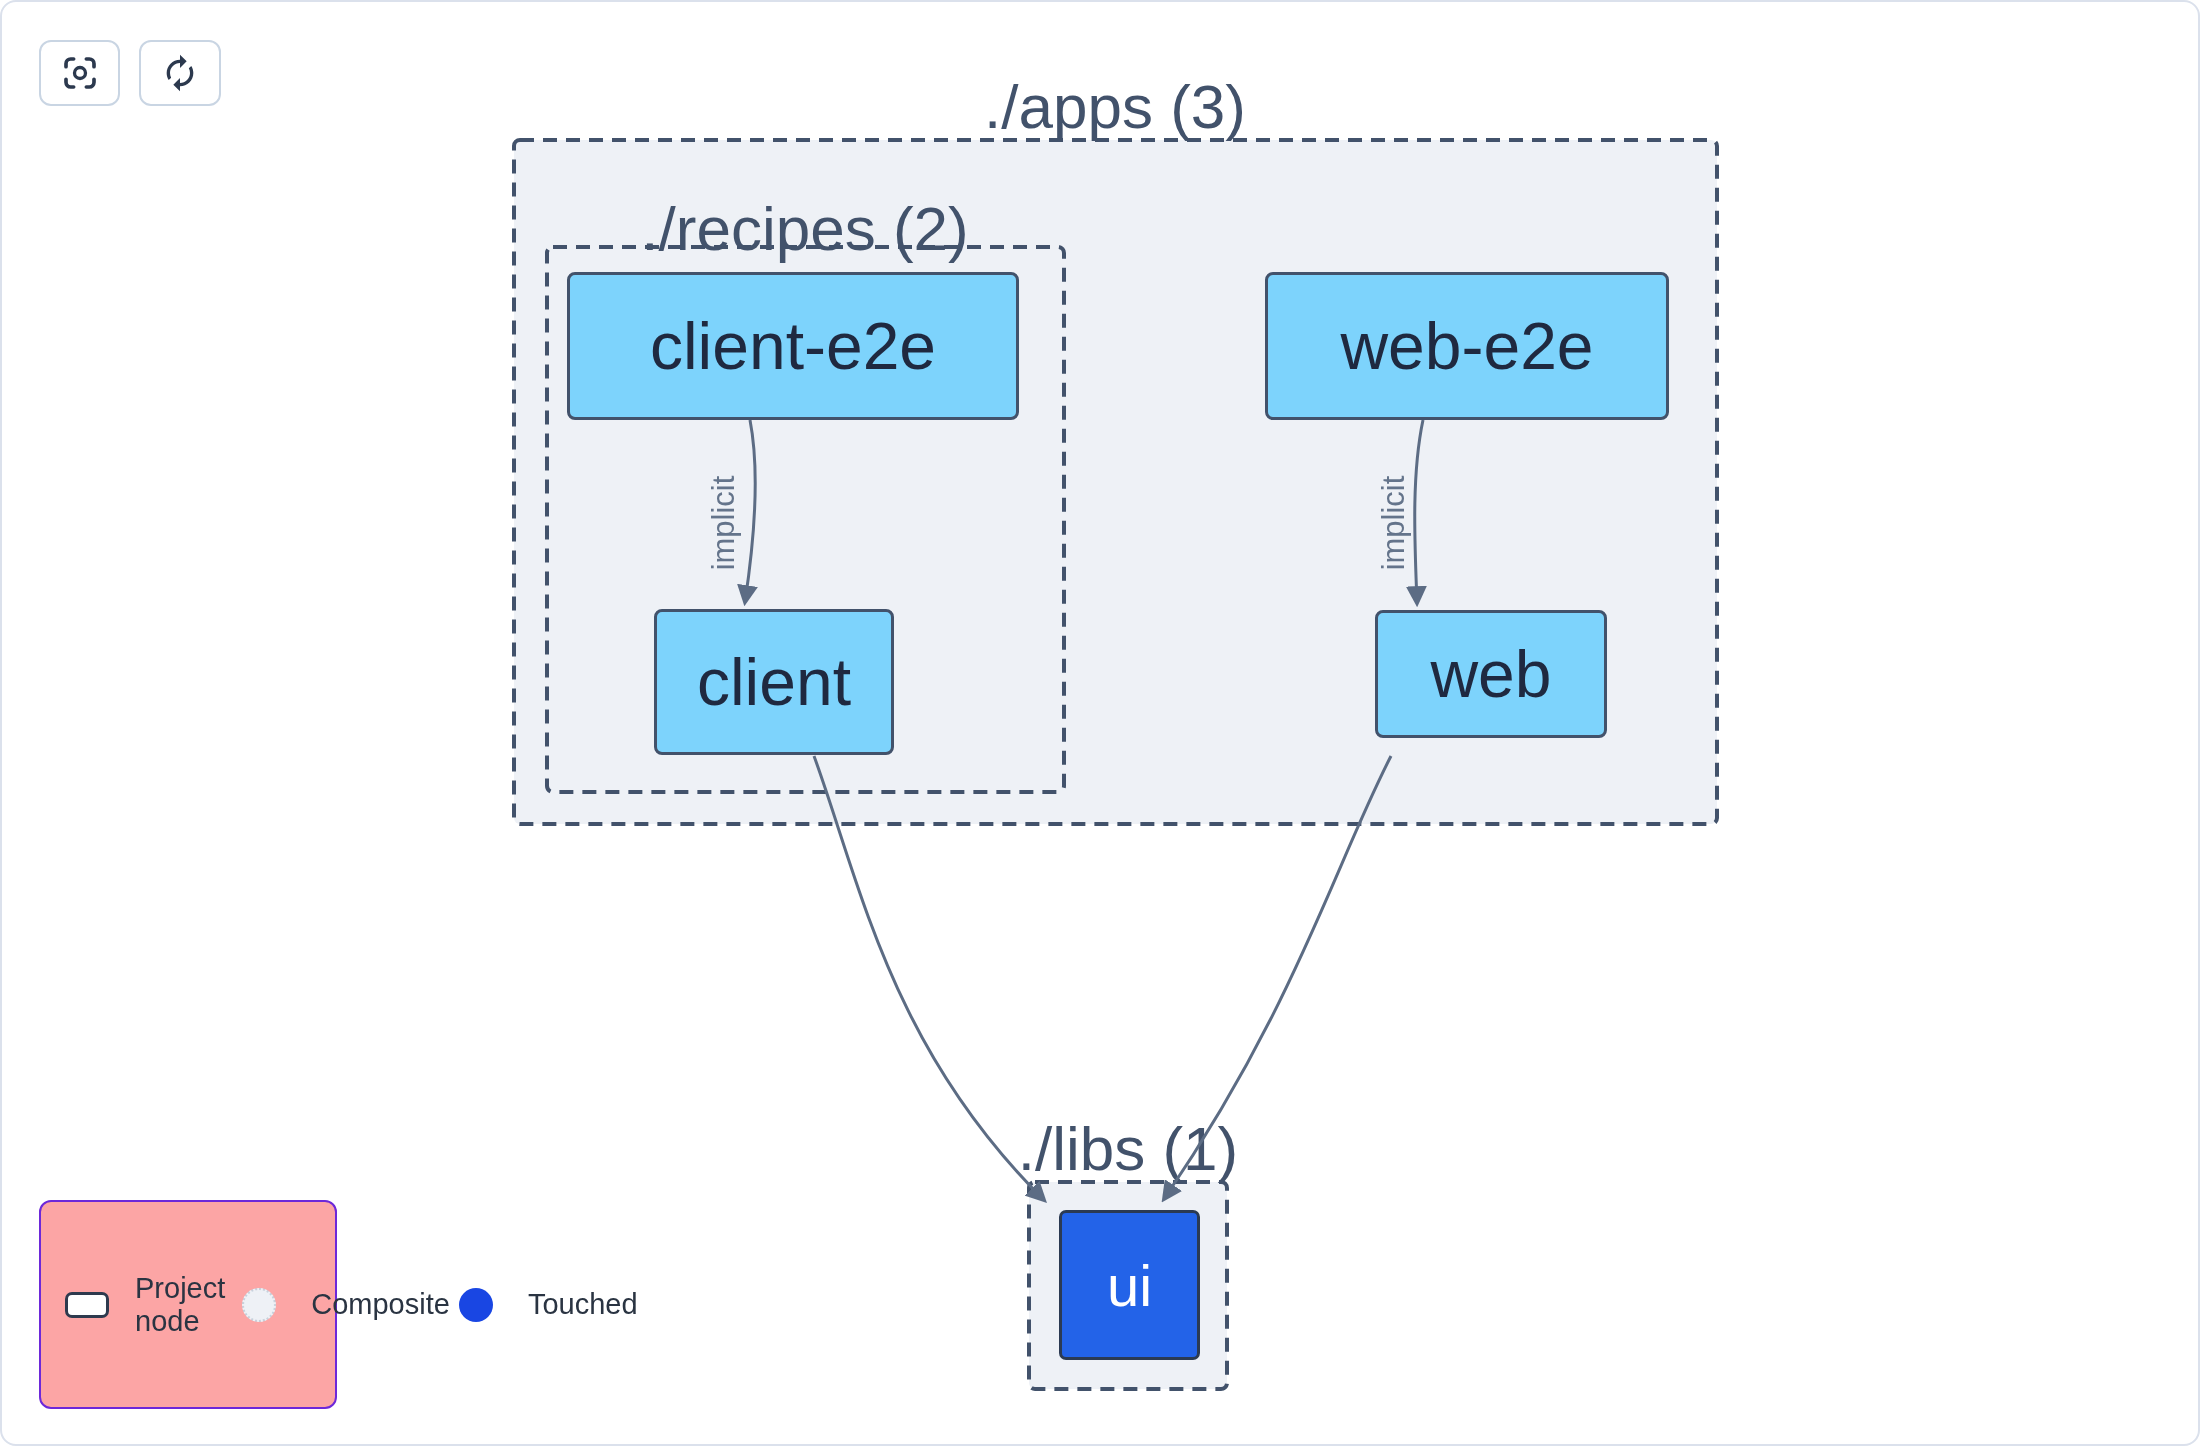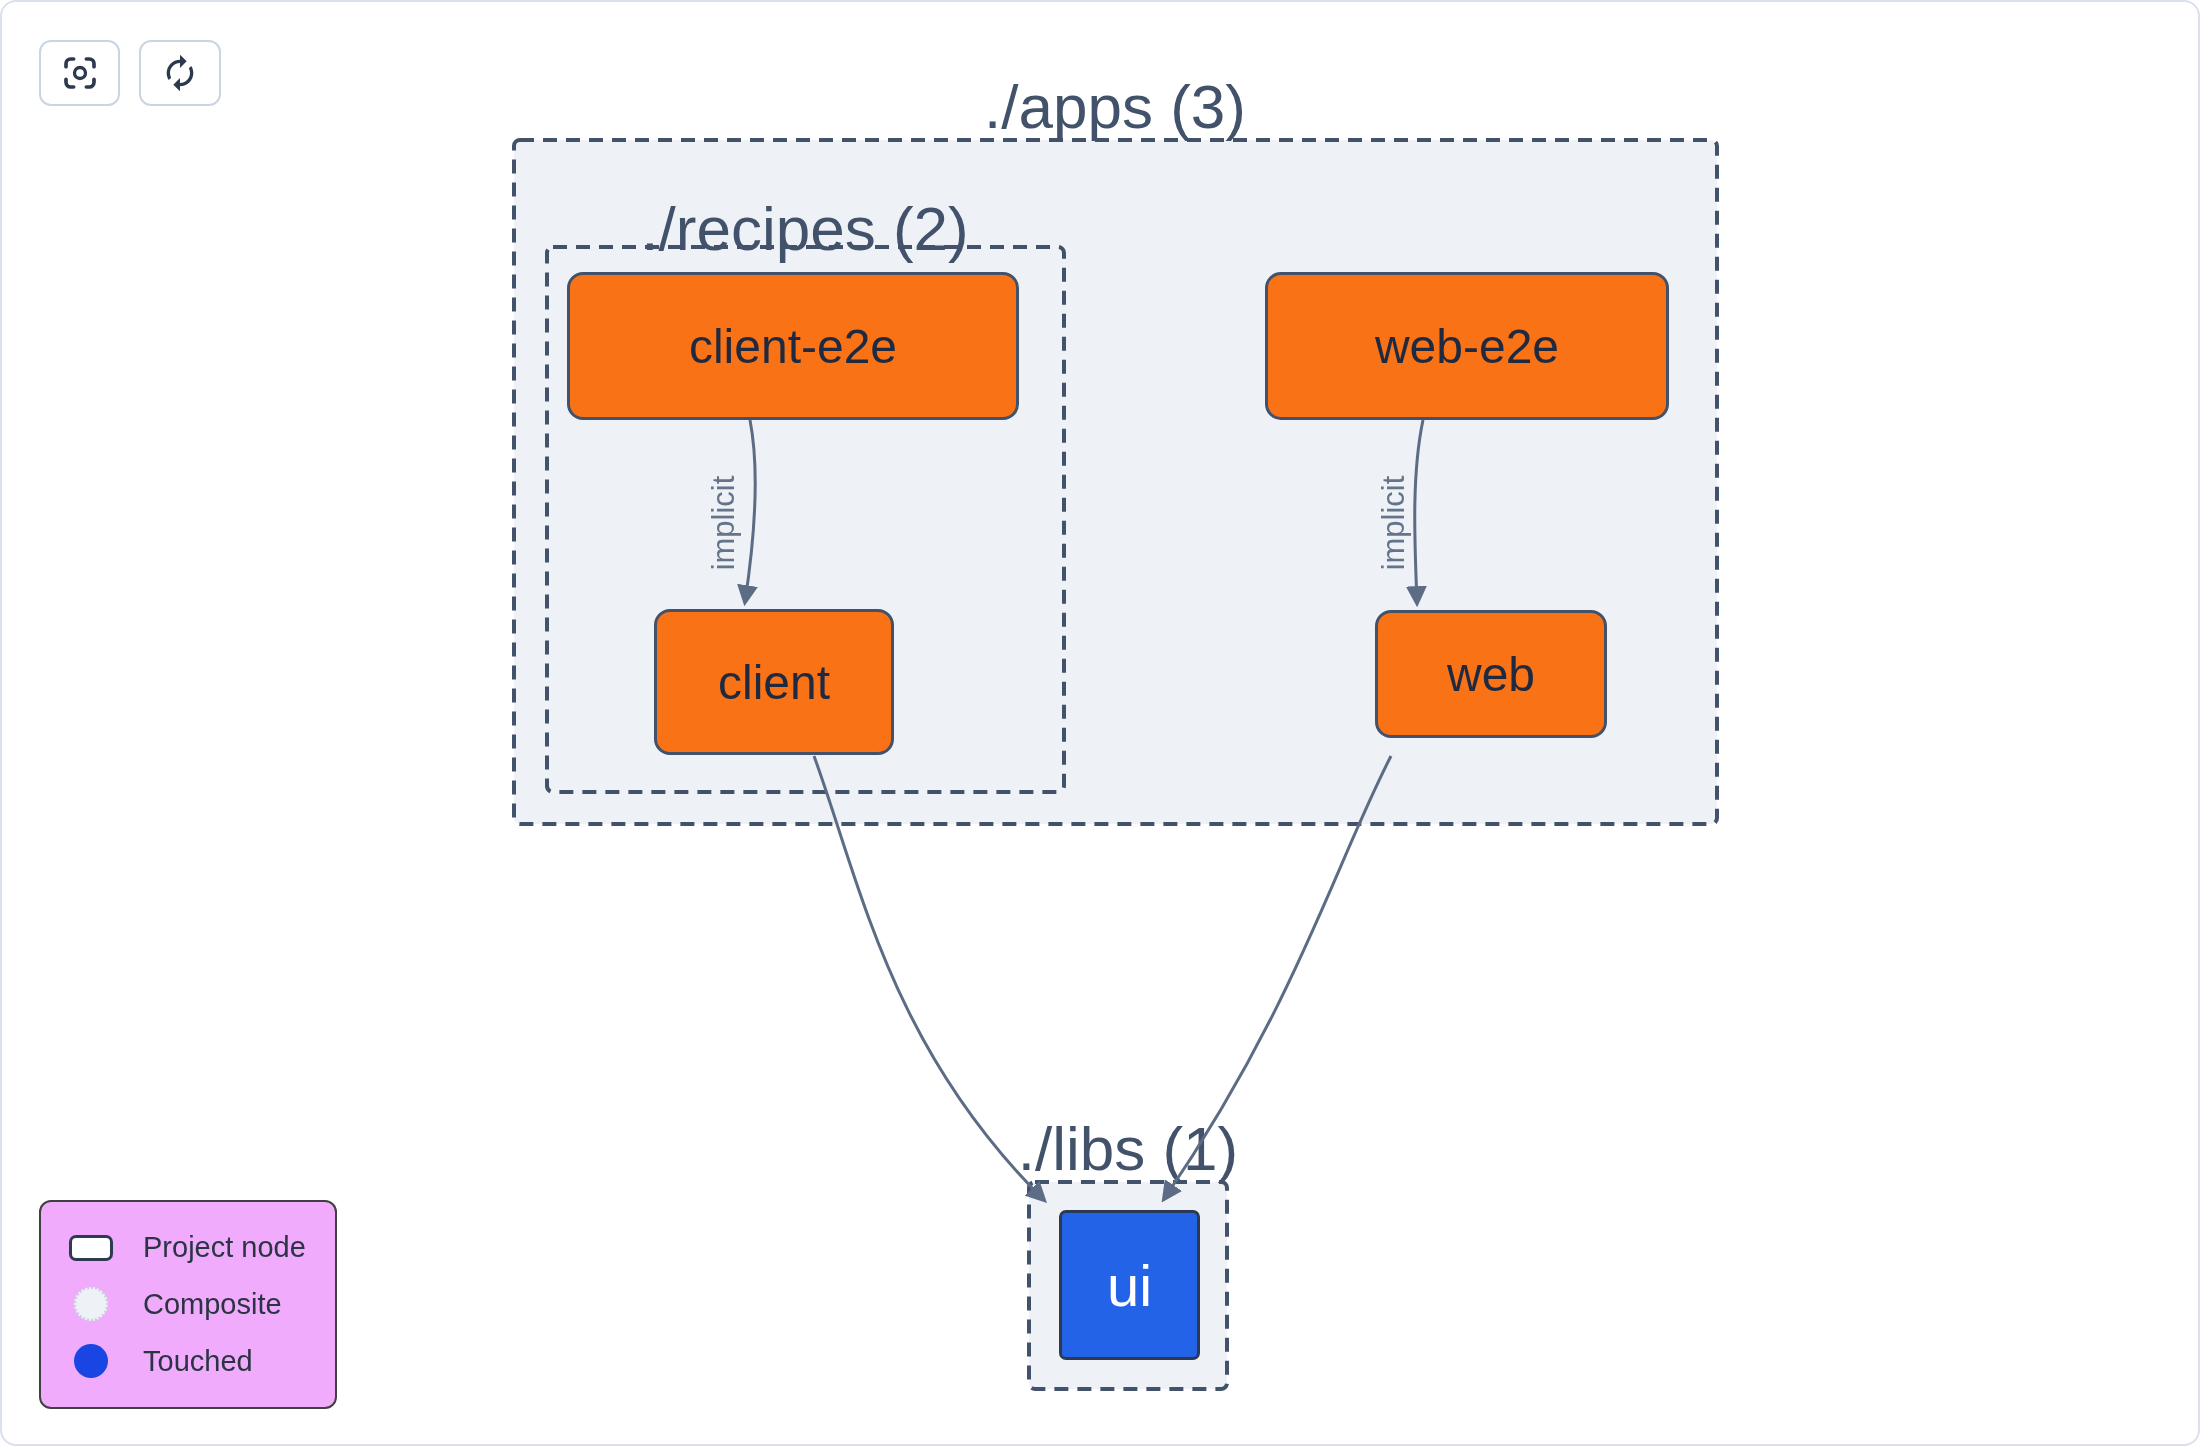--- a/index.html
+++ b/index.html
@@ -37,27 +37,27 @@
     font-size: 62px;
     line-height: 1.15;
     color: #42526b;
     white-space: nowrap;
   }
 
   
   .node {
     position: absolute;
     box-sizing: border-box;
-    background: #f97316;
+    background: #7dd3fc;
     border: 3px solid #42526b;
-    border-radius: 16px;
+    border-radius: 8px;
     display: flex;
     align-items: center;
     justify-content: center;
-    font-size: 48px;
+    font-size: 66px;
     color: #1f2940;
     cursor: pointer;
   }
   .node.touched {
     background: #2363e8;
     border-color: #2b3a52;
     color: #ffffff;
     border-radius: 7px;
     font-size: 58px;
   }
@@ -68,25 +68,25 @@
     transform: translate(-50%, -50%) rotate(-90deg);
     font-size: 31px;
     color: #64748b;
     white-space: nowrap;
   }
 
   
   .legend {
     position: absolute;
     box-sizing: border-box;
-    background: #f0abfc;
-    border: 2px solid #404040;
+    background: #fca5a5;
+    border: 2px solid #6d28d9;
     border-radius: 12px;
     display: flex;
-    flex-direction: column;
+    flex-direction: row;
     justify-content: space-evenly;
     padding: 6px 10px 6px 24px;
   }
   .legend-row { display: flex; align-items: center; gap: 26px; }
   .legend-swatch { width: 52px; display: flex; justify-content: center; align-items: center; }
   .sw-rect {
     width: 44px; height: 26px; box-sizing: border-box;
     border: 3px solid #2e3a4e; border-radius: 7px; background: #ffffff;
   }
   .sw-dashed {

